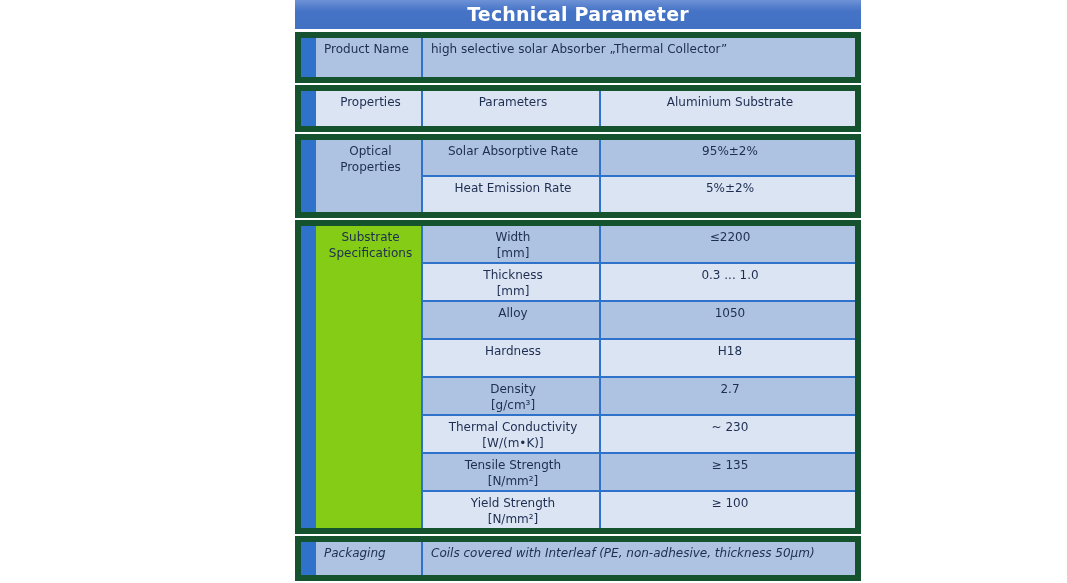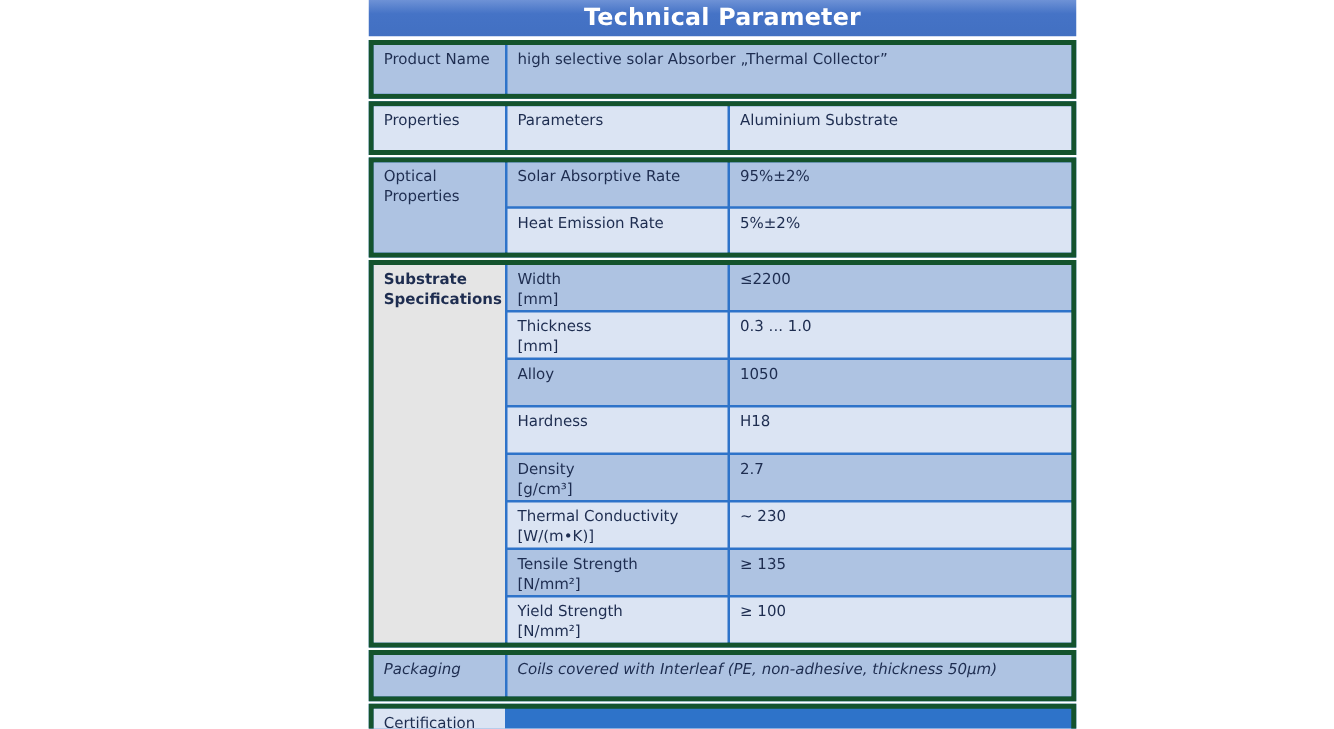--- a/index.html
+++ b/index.html
@@ -24,36 +24,37 @@
     font-weight:bold;
     text-align:center;
     line-height:29px;
     letter-spacing:0.2px;
     margin-bottom:3px;
   }
   .section{
     display:grid;
     gap:2px;
     background:#2e73c9;         
-    border:4px solid #14532d;
+    border:6px solid #14532d;
     margin-bottom:2px;
     box-sizing:border-box;
+    padding-left:15px;
   }
   .cols-2{grid-template-columns:105px 1fr;}
-  .cols-3{grid-template-columns:105px 176px 1fr;}
+  .cols-3{grid-template-columns:105px 176px 1fr;text-align:center;}
   .cell{
     padding:4px 4px 4px 8px;
     font-size:12px;
     line-height:1.32;
     white-space:pre-line;
     overflow:hidden;
   }
   .band-med{background:#aec3e2;}
   .band-light{background:#dbe4f3;}
-  .gray{background:#e5e5e5;font-weight:bold;}
+  .gray{background:#84cc16;}
   .span-rows-2{grid-row:1 / span 2;}
   .span-rows-8{grid-row:1 / span 8;}
   .r-opt{grid-auto-rows:35px;}
   .r-sub{grid-auto-rows:36px;}
   .r-pack{grid-auto-rows:33px;font-style:italic;}
   .r-cert{grid-auto-rows:30px;}
   .bottom-bar{
     height:6px;
     background:#3a70bd;
   }

